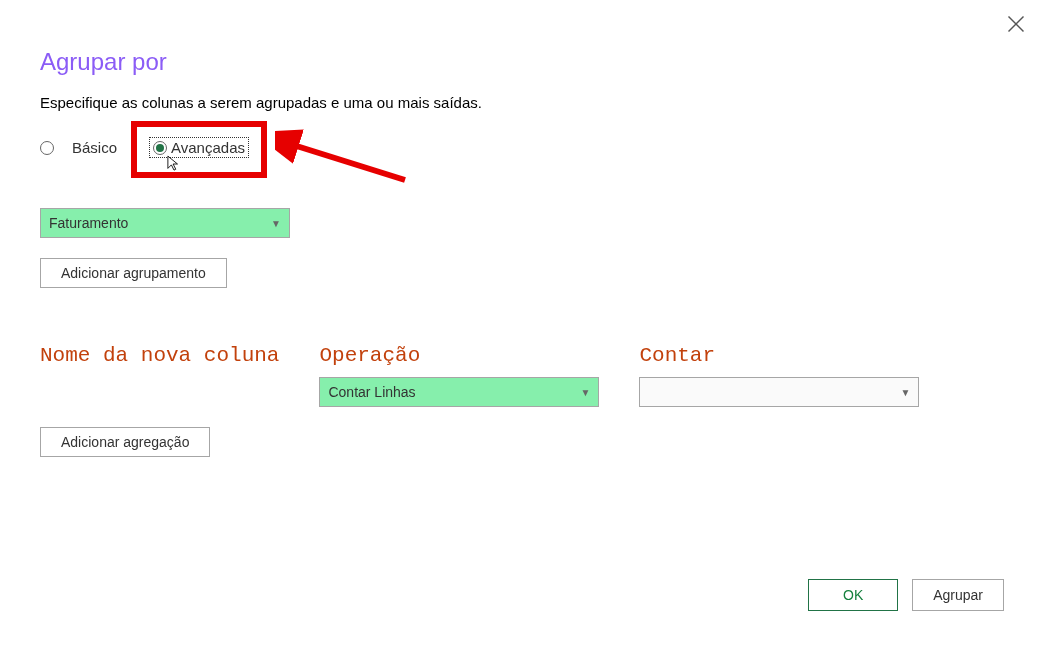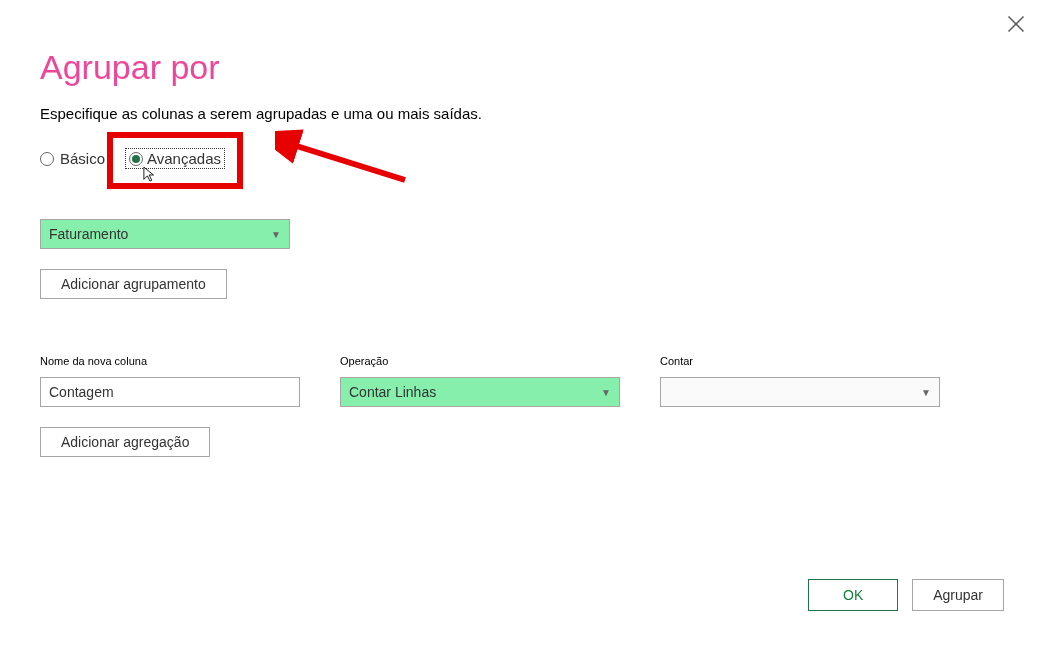--- a/index.html
+++ b/index.html
@@ -17,35 +17,35 @@
       position: absolute;
       top: 14px;
       right: 18px;
       width: 20px;
       height: 20px;
       cursor: pointer;
       color: #555;
     }
     .close-btn svg { width: 100%; height: 100%; }
     .title {
-      font-size: 34px;
+      font-size: 24px;
       font-weight: 400;
-      color: #ec4899;
+      color: #8b5cf6;
       margin-top: 28px;
       margin-bottom: 18px;
     }
     .subtitle {
       font-size: 15px;
       color: #000000;
       margin-bottom: 26px;
     }
     .radio-row {
       display: flex;
       align-items: center;
-      gap: 6px;
+      gap: 18px;
       margin-bottom: 50px;
     }
     .radio-radio {
       width: 14px;
       height: 14px;
       border: 1px solid #666;
       border-radius: 50%;
       display: inline-flex;
       align-items: center;
       justify-content: center;
@@ -130,21 +130,21 @@
       cursor: pointer;
       display: inline-block;
     }
     .section-gap { height: 56px; }
     .cols {
       display: flex;
       gap: 40px;
       margin-bottom: 20px;
     }
     .col { display: flex; flex-direction: column; gap: 10px; }
-    .col-label { font-size: 11px; color: #000000; }
+    .col-label { font-size: 21px; color: #c2410c; font-family: Liberation Mono, monospace; }
     .col-input {
       border: 1px solid #a6a6a6;
       height: 30px;
       padding: 0 8px;
       font-size: 14px;
       color: #333;
       width: 260px;
     }
     .col .dropdown { width: 280px; }
     .footer {
@@ -203,21 +203,20 @@
   <span class="chev">▼</span>
 </div>
 
 <button class="btn">Adicionar agrupamento</button>
 
 <div class="section-gap"></div>
 
 <div class="cols">
   <div class="col">
     <span class="col-label">Nome da nova coluna</span>
-    <input class="col-input" type="text" value="Contagem" style="">
   </div>
   <div class="col">
     <span class="col-label">Operação</span>
     <div class="dropdown">
       <span>Contar Linhas</span>
       <span class="chev">▼</span>
     </div>
   </div>
   <div class="col">
     <span class="col-label">Contar</span>

